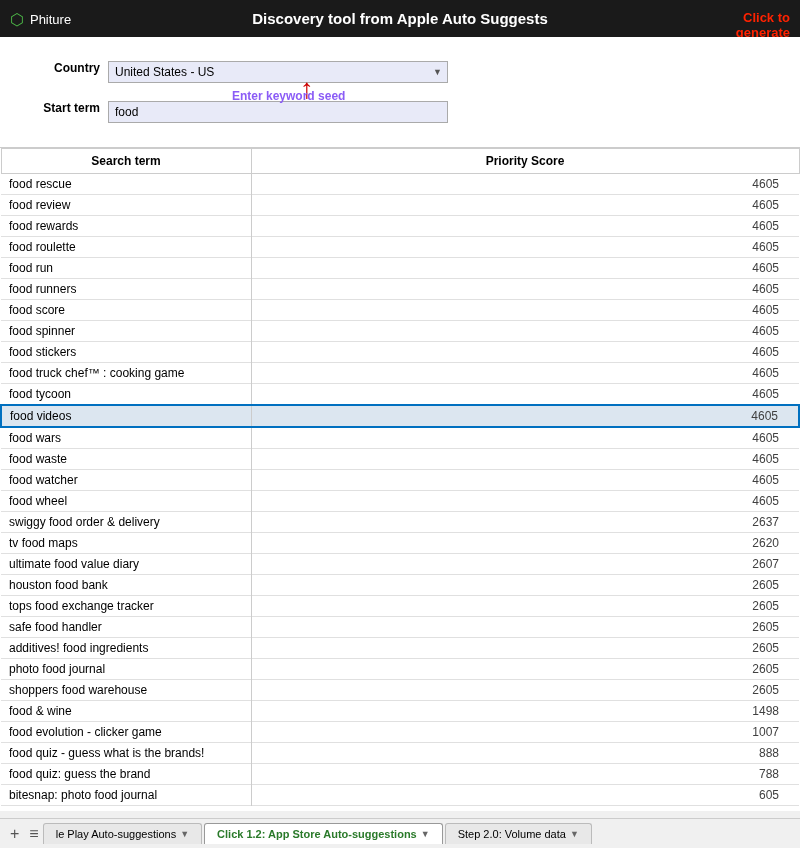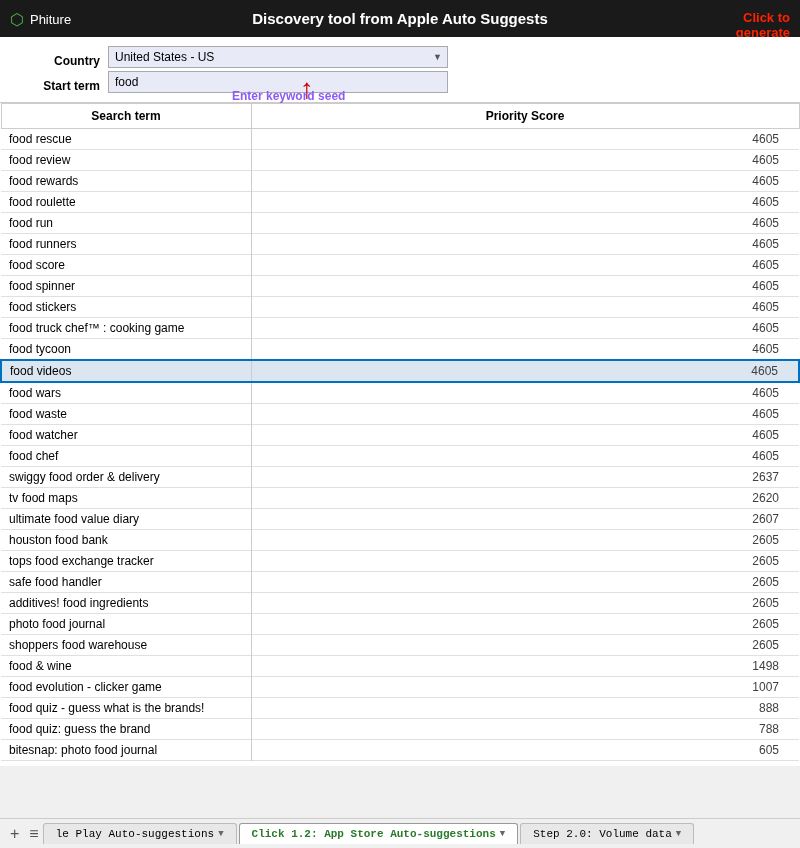--- a/index.html
+++ b/index.html
@@ -44,22 +44,22 @@
     }
 
     
     .form-area {
       background: white;
       padding: 6px 20px;
       border-bottom: 1px solid #ccc;
     }
     .form-row {
       display: flex;
-      align-items: flex-end;
-      margin: 3px 0;
+      align-items: flex-start;
+      margin: 18px 0;
     }
     .form-label {
       font-weight: bold;
       width: 80px;
       text-align: right;
       margin-right: 8px;
       font-size: 12px;
     }
     .form-select {
       border: 1px solid #aaa;
@@ -178,21 +178,20 @@
       align-items: center;
       padding: 4px 12px;
       font-size: 11px;
       cursor: pointer;
       margin-right: 2px;
       border: 1px solid #bbb;
       background: #e8e8e8;
       border-bottom: none;
       border-radius: 3px 3px 0 0;
       gap: 4px;
-      font-family: Liberation Mono, monospace;
     }
     .tab.active {
       background: white;
       font-weight: bold;
       color: #2a7a2a;
       border-color: #999;
     }
     .tab-chevron {
       font-size: 9px;
       color: #666;
@@ -294,21 +293,21 @@
     </tr>
         <tr>
       <td>food waste</td>
       <td>4605</td>
     </tr>
         <tr>
       <td>food watcher</td>
       <td>4605</td>
     </tr>
         <tr>
-      <td>food chef</td>
+      <td>food wheel</td>
       <td>4605</td>
     </tr>
         <tr>
       <td>swiggy food order &amp; delivery</td>
       <td>2637</td>
     </tr>
         <tr>
       <td>tv food maps</td>
       <td>2620</td>
     </tr>

